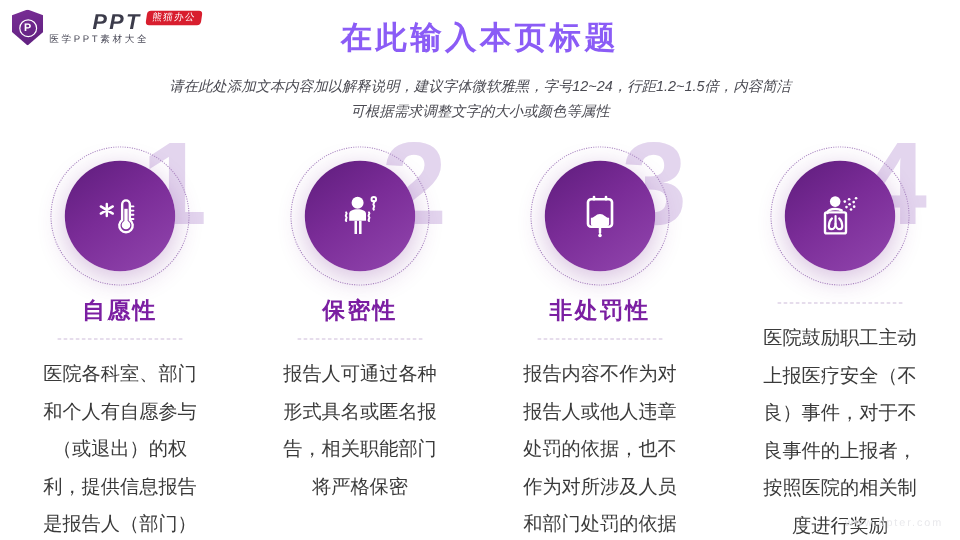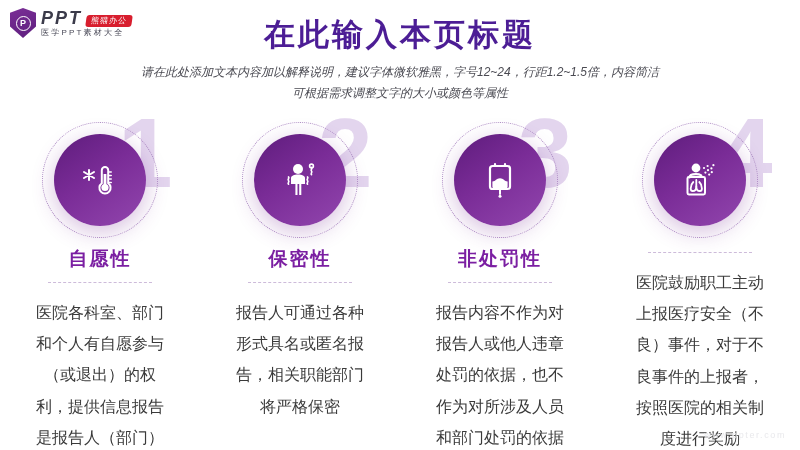--- a/index.html
+++ b/index.html
@@ -22,39 +22,39 @@
     display:flex; align-items:center; justify-content:center;
     flex:0 0 auto;
   }
   .shield .ring {
     width:15px; height:15px; border-radius:50%;
     border:1.6px solid #ffffff;
     display:flex; align-items:center; justify-content:center;
     color:#ffffff; font-size:9px; font-weight:bold; line-height:1;
   }
   .logo-text { margin-left:5px; }
-  .logo-row1 { display:flex; align-items:flex-end; }
+  .logo-row1 { display:flex; align-items:flex-start;margin-left:36px; }
   .logo-ppt {
     font-size:18px; font-weight:bold; letter-spacing:2px;
     color:#3b3b4a; line-height:1; font-style:italic;
   }
   .logo-badge {
     margin-left:4px; background:#D81E2E; color:#ffffff;
     font-size:8px; padding:2px 5px; border-radius:3px;
     letter-spacing:1px; line-height:1; transform:skewX(-8deg);
   }
   .logo-sub {
     margin-top:2px; font-size:8px; color:#4a4a58;
     letter-spacing:2.2px; line-height:1;
   }
 
   
   #title {
     position:absolute; top:14px; left:0; width:800px; text-align:center;
-    font-size:31px; font-weight:bold; color:#4c1d95; letter-spacing:3px;
+    font-size:26px; font-weight:bold; color:#8b5cf6; letter-spacing:3px;
   }
   #subtitle {
     position:absolute; top:62px; left:0; width:800px; text-align:center;
     font-size:12px; color:#4a4a52; line-height:1.75;font-style:italic;
   }
   #subtitle div { white-space:nowrap; }
 
   
   #cols {
     position:absolute; top:112px; left:0; width:800px; height:320px;

